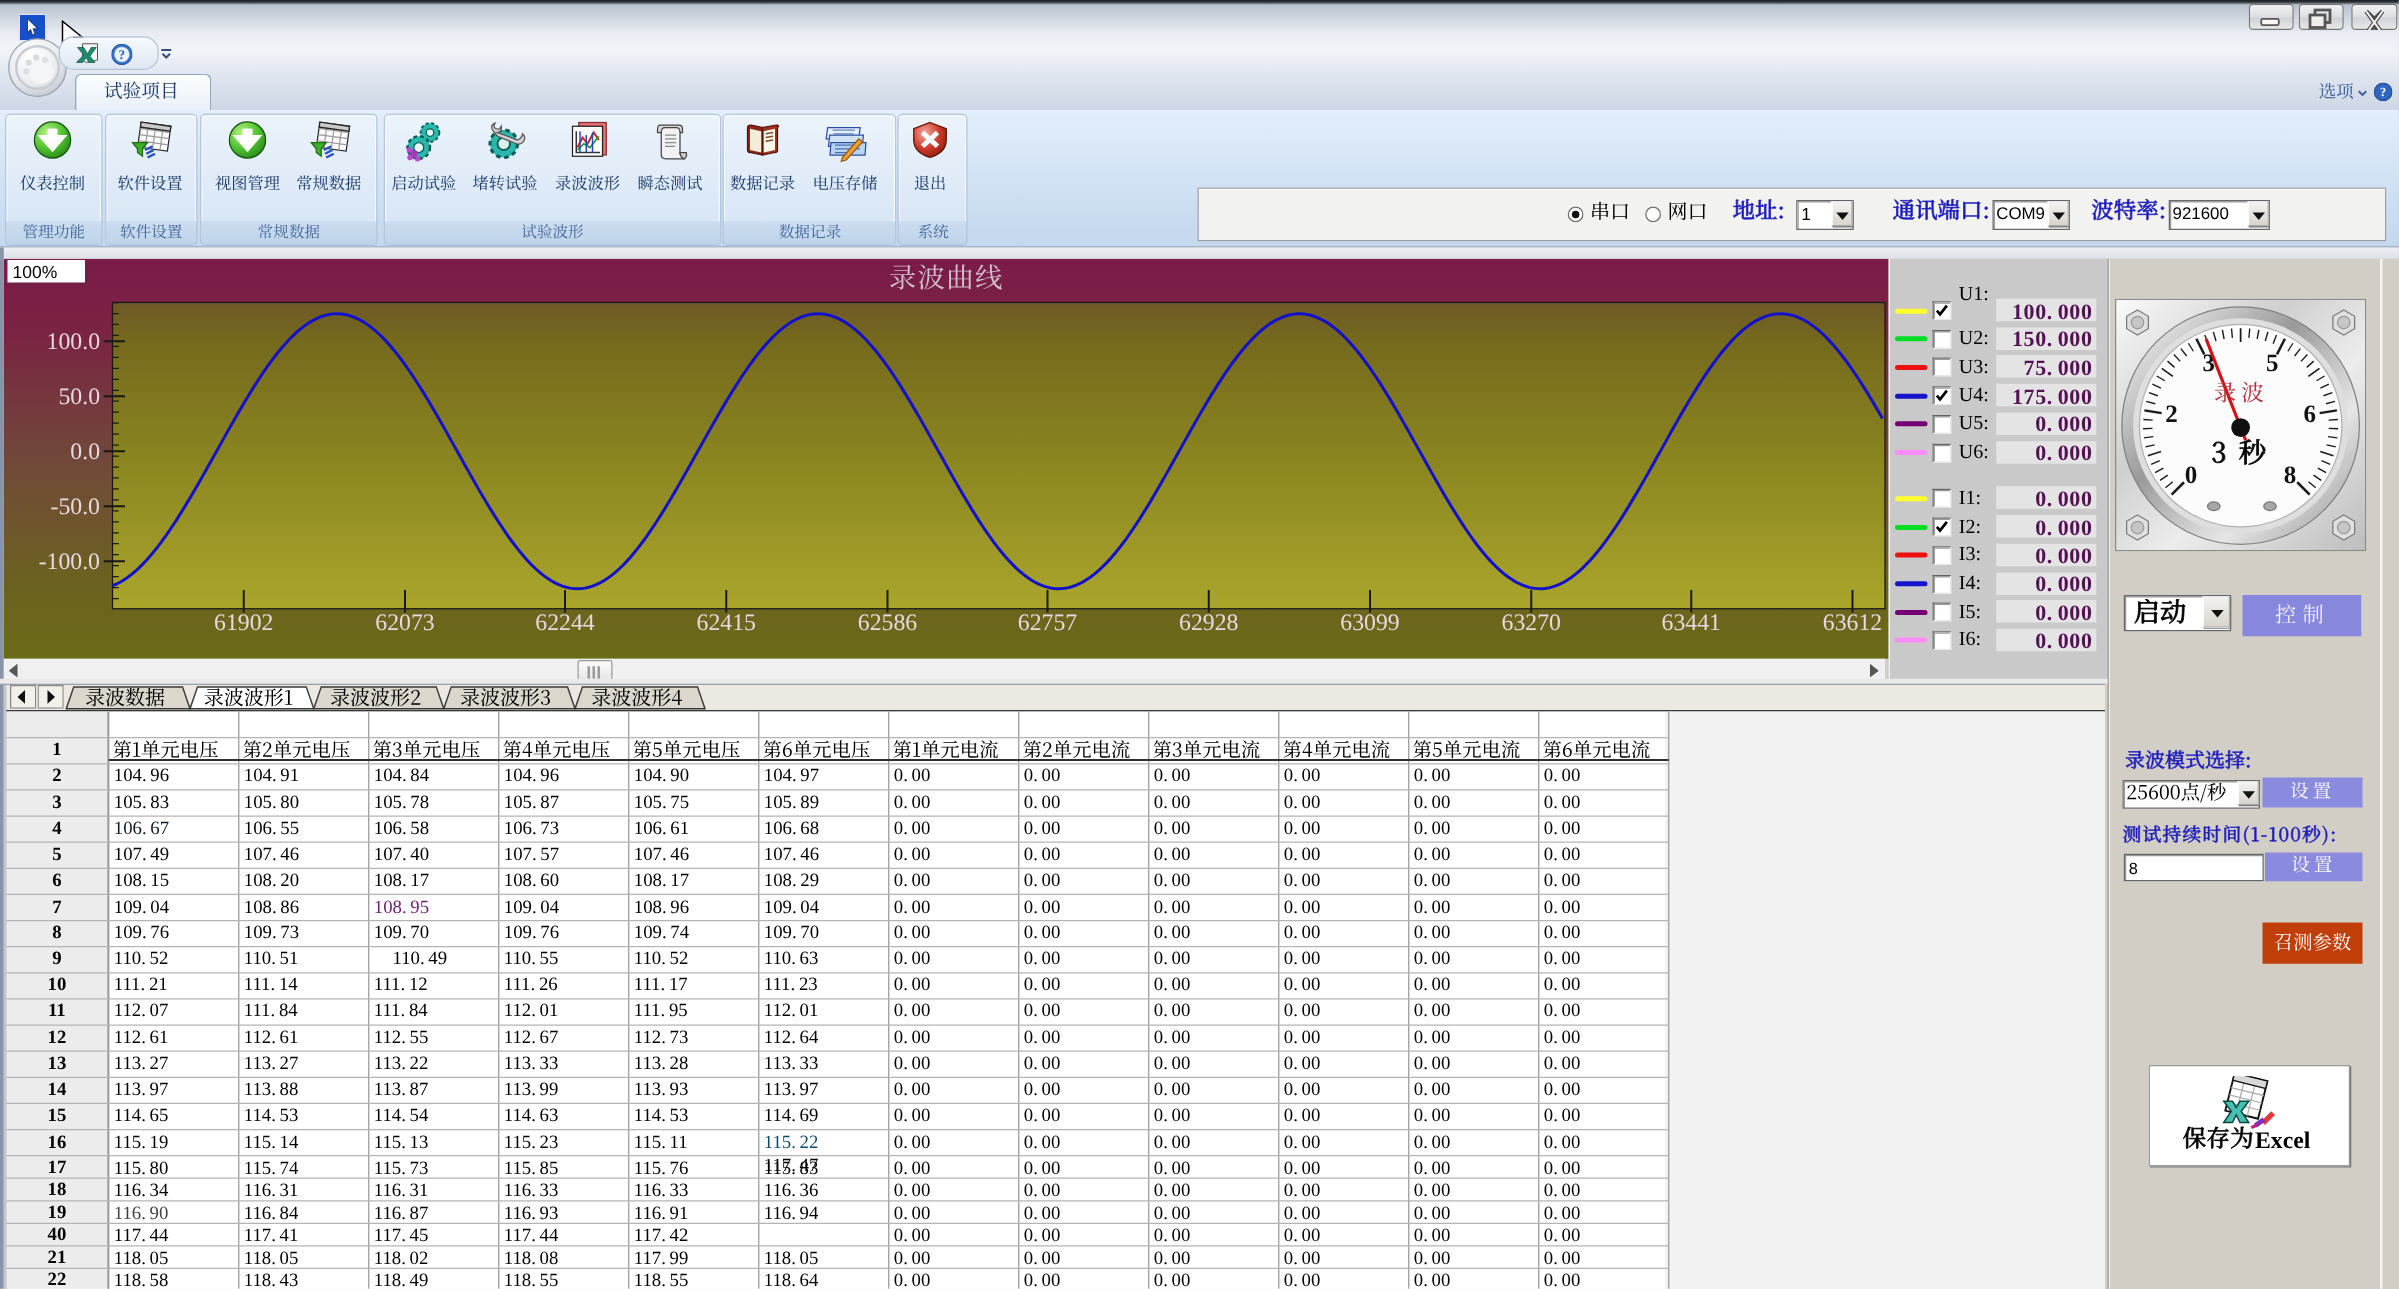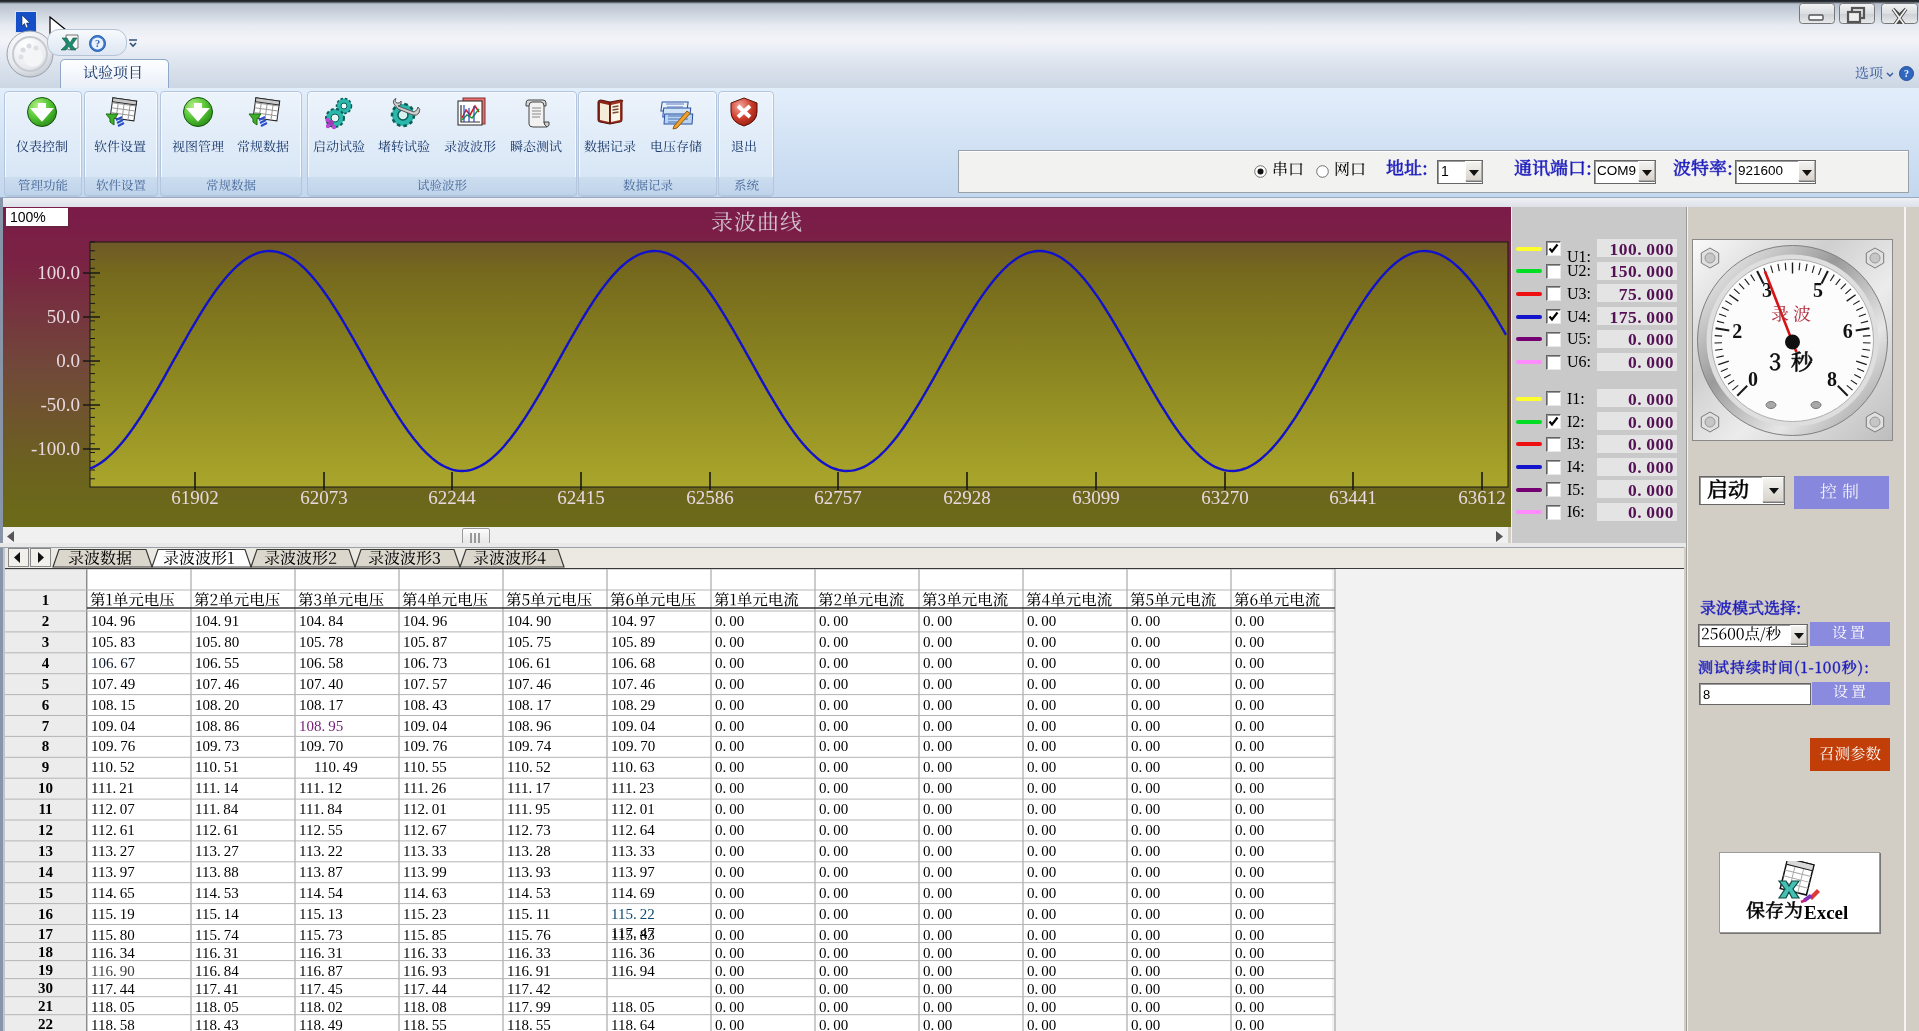--- a/index.html
+++ b/index.html
@@ -551,21 +551,21 @@
 <div style="position:absolute;left:462px;top:528px;width:26px;height:17px;background:linear-gradient(#fcfcfc,#e2e2e2);border:1px solid #9a9a9a;border-radius:2px;">
     <div style="position:absolute;left:7px;top:4px;width:2px;height:10px;background:#999;box-shadow:4px 0 0 #999,8px 0 0 #999"></div>
   </div>
 <div style="position:absolute;left:1511px;top:207px;width:175px;height:336px;background:#c9c9c9;border-left:1px solid #f2f2f2;"></div>
 <div style="position:absolute;left:1516px;top:246.5px;width:26px;height:4px;background:#ffff2e;border-radius:2px;"></div>
 <div style="position:absolute;left:1546px;top:241.0px;width:13px;height:13px;background:#fff;border-top:1px solid #636363;border-left:1px solid #636363;border-right:1px solid #e8e8e8;border-bottom:1px solid #e8e8e8;box-shadow:1px 1px 0 #9c9c9c inset;">
     <svg width="13" height="13" style="position:absolute;left:0;top:0">
       <path d="M2.5 6.5 L5 9.5 L10.5 2.5" stroke="#000" stroke-width="2.2" fill="none"></path>
     </svg>
   </div>
-<div style="position:absolute;left:1567px;top:248px;width:30px;height:18px;font:16px 'Liberation Serif';color:#000;">U1:</div>
+<div style="position:absolute;left:1567px;top:227px;width:30px;height:18px;font:16px 'Liberation Serif';color:#000;">U1:</div>
 <div style="position:absolute;left:1597px;top:239.0px;width:80px;height:18px;background:#e4e4e4;"></div>
 <div style="position:absolute;left:1597px;top:238.5px;width:77px;height:18px;font-weight:bold;font-family:'Liberation Serif';font-size:17.5px;color:#551155;text-align:right;letter-spacing:0.5px;">100. 000</div>
 <div style="position:absolute;left:1516px;top:269.2px;width:26px;height:4px;background:#00dd22;border-radius:2px;"></div>
 <div style="position:absolute;left:1546px;top:263.7px;width:13px;height:13px;background:#fff;border-top:1px solid #636363;border-left:1px solid #636363;border-right:1px solid #e8e8e8;border-bottom:1px solid #e8e8e8;box-shadow:1px 1px 0 #9c9c9c inset;"></div>
 <div style="position:absolute;left:1567px;top:262.2px;width:30px;height:18px;font:16px 'Liberation Serif';color:#000;">U2:</div>
 <div style="position:absolute;left:1597px;top:261.7px;width:80px;height:18px;background:#e4e4e4;"></div>
 <div style="position:absolute;left:1597px;top:261.2px;width:77px;height:18px;font-weight:bold;font-family:'Liberation Serif';font-size:17.5px;color:#551155;text-align:right;letter-spacing:0.5px;">150. 000</div>
 <div style="position:absolute;left:1516px;top:291.9px;width:26px;height:4px;background:#ee1010;border-radius:2px;"></div>
 <div style="position:absolute;left:1546px;top:286.4px;width:13px;height:13px;background:#fff;border-top:1px solid #636363;border-left:1px solid #636363;border-right:1px solid #e8e8e8;border-bottom:1px solid #e8e8e8;box-shadow:1px 1px 0 #9c9c9c inset;"></div>
 <div style="position:absolute;left:1567px;top:284.9px;width:30px;height:18px;font:16px 'Liberation Serif';color:#000;">U3:</div>
@@ -954,21 +954,21 @@
 <div style="position:absolute;left:5px;top:778.2px;width:81px;font:bold 15px 'Liberation Serif';color:#000;text-align:center;line-height:20.9px">10</div>
 <div style="position:absolute;left:5px;top:799.1px;width:81px;font:bold 15px 'Liberation Serif';color:#000;text-align:center;line-height:20.9px">11</div>
 <div style="position:absolute;left:5px;top:820.0px;width:81px;font:bold 15px 'Liberation Serif';color:#000;text-align:center;line-height:20.9px">12</div>
 <div style="position:absolute;left:5px;top:840.9px;width:81px;font:bold 15px 'Liberation Serif';color:#000;text-align:center;line-height:20.9px">13</div>
 <div style="position:absolute;left:5px;top:861.8px;width:81px;font:bold 15px 'Liberation Serif';color:#000;text-align:center;line-height:20.9px">14</div>
 <div style="position:absolute;left:5px;top:882.7px;width:81px;font:bold 15px 'Liberation Serif';color:#000;text-align:center;line-height:20.9px">15</div>
 <div style="position:absolute;left:5px;top:903.6px;width:81px;font:bold 15px 'Liberation Serif';color:#000;text-align:center;line-height:20.9px">16</div>
 <div style="position:absolute;left:5px;top:924.5px;width:81px;font:bold 15px 'Liberation Serif';color:#000;text-align:center;line-height:18.0px">17</div>
 <div style="position:absolute;left:5px;top:942.5px;width:81px;font:bold 15px 'Liberation Serif';color:#000;text-align:center;line-height:18.0px">18</div>
 <div style="position:absolute;left:5px;top:960.6px;width:81px;font:bold 15px 'Liberation Serif';color:#000;text-align:center;line-height:18.0px">19</div>
-<div style="position:absolute;left:5px;top:978.6px;width:81px;font:bold 15px 'Liberation Serif';color:#000;text-align:center;line-height:18.0px">30</div>
+<div style="position:absolute;left:5px;top:978.6px;width:81px;font:bold 15px 'Liberation Serif';color:#000;text-align:center;line-height:18.0px">40</div>
 <div style="position:absolute;left:5px;top:996.7px;width:81px;font:bold 15px 'Liberation Serif';color:#000;text-align:center;line-height:18.0px">21</div>
 <div style="position:absolute;left:5px;top:1014.7px;width:81px;font:bold 15px 'Liberation Serif';color:#000;text-align:center;line-height:18.1px">22</div>
 <svg style="position:absolute;left:90.0px;top:592.0px;" width="85" height="18">
     <g fill="#000" transform="translate(0 13.3) scale(0.0155 -0.0155)">
       <use href="#g7b2c" x="0"></use>
       <use href="#g31" x="1000"></use>
       <use href="#g5355" x="1470"></use>
       <use href="#g5143" x="2470"></use>
       <use href="#g7535" x="3470"></use>
       <use href="#g538b" x="4470"></use>
@@ -1128,21 +1128,21 @@
 <div style="position:absolute;left:611.0px;top:675.7px;font:15px 'Liberation Serif';color:#000">107. 46</div>
 <div style="position:absolute;left:715.0px;top:675.7px;font:15px 'Liberation Serif';color:#000">0. 00</div>
 <div style="position:absolute;left:819.0px;top:675.7px;font:15px 'Liberation Serif';color:#000">0. 00</div>
 <div style="position:absolute;left:923.0px;top:675.7px;font:15px 'Liberation Serif';color:#000">0. 00</div>
 <div style="position:absolute;left:1027.0px;top:675.7px;font:15px 'Liberation Serif';color:#000">0. 00</div>
 <div style="position:absolute;left:1131.0px;top:675.7px;font:15px 'Liberation Serif';color:#000">0. 00</div>
 <div style="position:absolute;left:1235.0px;top:675.7px;font:15px 'Liberation Serif';color:#000">0. 00</div>
 <div style="position:absolute;left:91.0px;top:696.6px;font:15px 'Liberation Serif';color:#000">108. 15</div>
 <div style="position:absolute;left:195.0px;top:696.6px;font:15px 'Liberation Serif';color:#000">108. 20</div>
 <div style="position:absolute;left:299.0px;top:696.6px;font:15px 'Liberation Serif';color:#000">108. 17</div>
-<div style="position:absolute;left:403.0px;top:696.6px;font:15px 'Liberation Serif';color:#000">108. 43</div>
+<div style="position:absolute;left:403.0px;top:696.6px;font:15px 'Liberation Serif';color:#000">108. 60</div>
 <div style="position:absolute;left:507.0px;top:696.6px;font:15px 'Liberation Serif';color:#000">108. 17</div>
 <div style="position:absolute;left:611.0px;top:696.6px;font:15px 'Liberation Serif';color:#000">108. 29</div>
 <div style="position:absolute;left:715.0px;top:696.6px;font:15px 'Liberation Serif';color:#000">0. 00</div>
 <div style="position:absolute;left:819.0px;top:696.6px;font:15px 'Liberation Serif';color:#000">0. 00</div>
 <div style="position:absolute;left:923.0px;top:696.6px;font:15px 'Liberation Serif';color:#000">0. 00</div>
 <div style="position:absolute;left:1027.0px;top:696.6px;font:15px 'Liberation Serif';color:#000">0. 00</div>
 <div style="position:absolute;left:1131.0px;top:696.6px;font:15px 'Liberation Serif';color:#000">0. 00</div>
 <div style="position:absolute;left:1235.0px;top:696.6px;font:15px 'Liberation Serif';color:#000">0. 00</div>
 <div style="position:absolute;left:91.0px;top:717.5px;font:15px 'Liberation Serif';color:#000">109. 04</div>
 <div style="position:absolute;left:195.0px;top:717.5px;font:15px 'Liberation Serif';color:#000">108. 86</div>

